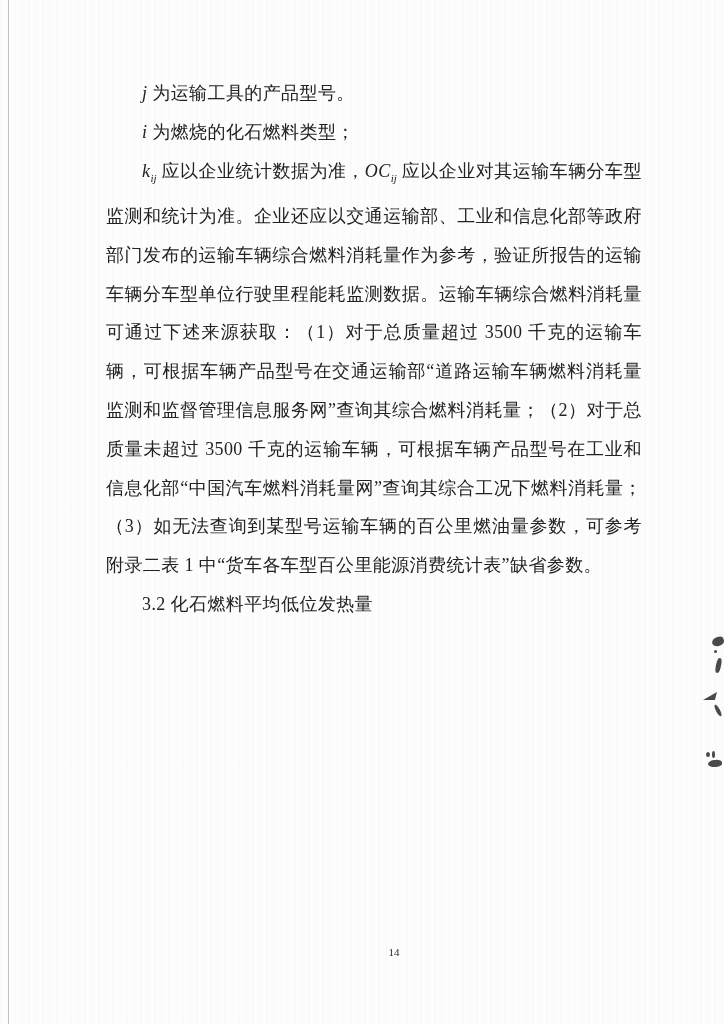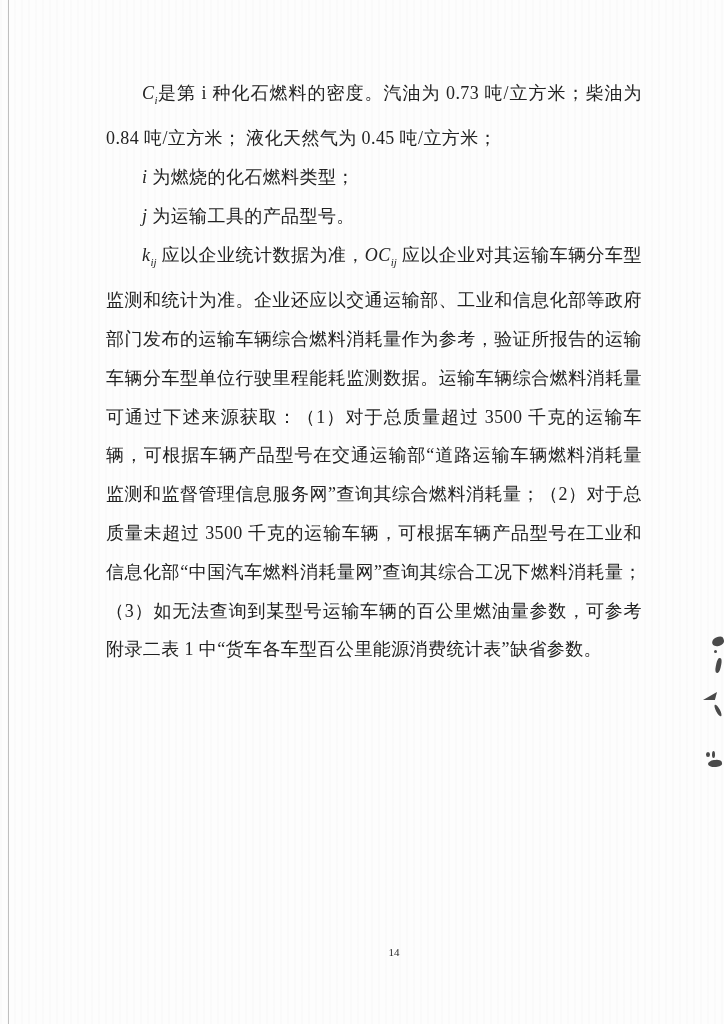--- a/index.html
+++ b/index.html
@@ -79,24 +79,24 @@
            border-radius: 50% 50% 40% 60%; transform: rotate(-8deg); }
 </style>
 </head>
 <body>
 
 <div class="page">
 
   <div class="scan-edge-line"></div>
 
   <div class="body-text" id="doc-body">
-      <p><span class="r-var">C</span><span class="r-sub">i</span><span class="r-n">是第 i 种化石燃料的密度。汽油为 0.73  吨/立方米；柴油为 0.84 吨/立方米； 液化天然气为 0.45  吨/立方米；</span></p>
+      <p><span class="r-var">j</span><span class="r-n"> 为运输工具的产品型号。</span></p>
       <p><span class="r-var">i</span><span class="r-n"> 为燃烧的化石燃料类型；</span></p>
-      <p><span class="r-var">j</span><span class="r-n"> 为运输工具的产品型号。</span></p>
       <p><span class="r-var">k</span><span class="r-sub">ij</span><span class="r-n"> 应以企业统计数据为准，</span><span class="r-var">OC</span><span class="r-sub">ij</span><span class="r-n"> 应以企业对其运输车辆分车型监测和统计为准。企业还应以交通运输部、工业和信息化部等政府部门发布的运输车辆综合燃料消耗量作为参考，验证所报告的运输车辆分车型单位行驶里程能耗监测数据。运输车辆综合燃料消耗量可通过下述来源获取：（1）对于总质量超过 3500 千克的运输车辆，可根据车辆产品型号在交通运输部“道路运输车辆燃料消耗量监测和监督管理信息服务网”查询其综合燃料消耗量；（2）对于总质量未超过 3500 千克的运输车辆，可根据车辆产品型号在工业和信息化部“中国汽车燃料消耗量网”查询其综合工况下燃料消耗量；（3）如无法查询到某型号运输车辆的百公里燃油量参数，可参考附录二表 1 中“货车各车型百公里能源消费统计表”缺省参数。</span></p>
+      <p><span class="r-n">3.2 化石燃料平均低位发热量</span></p>
     </div>
 
   <div class="footer">14</div>
 
   <div class="pen-mark pm-1"></div>
   <div class="pen-mark pm-1b"></div>
   <div class="pen-mark pm-2"></div>
   <div class="pen-mark pm-3"></div>
   <div class="pen-mark pm-4"></div>
   <div class="pen-mark pm-5a"></div>

